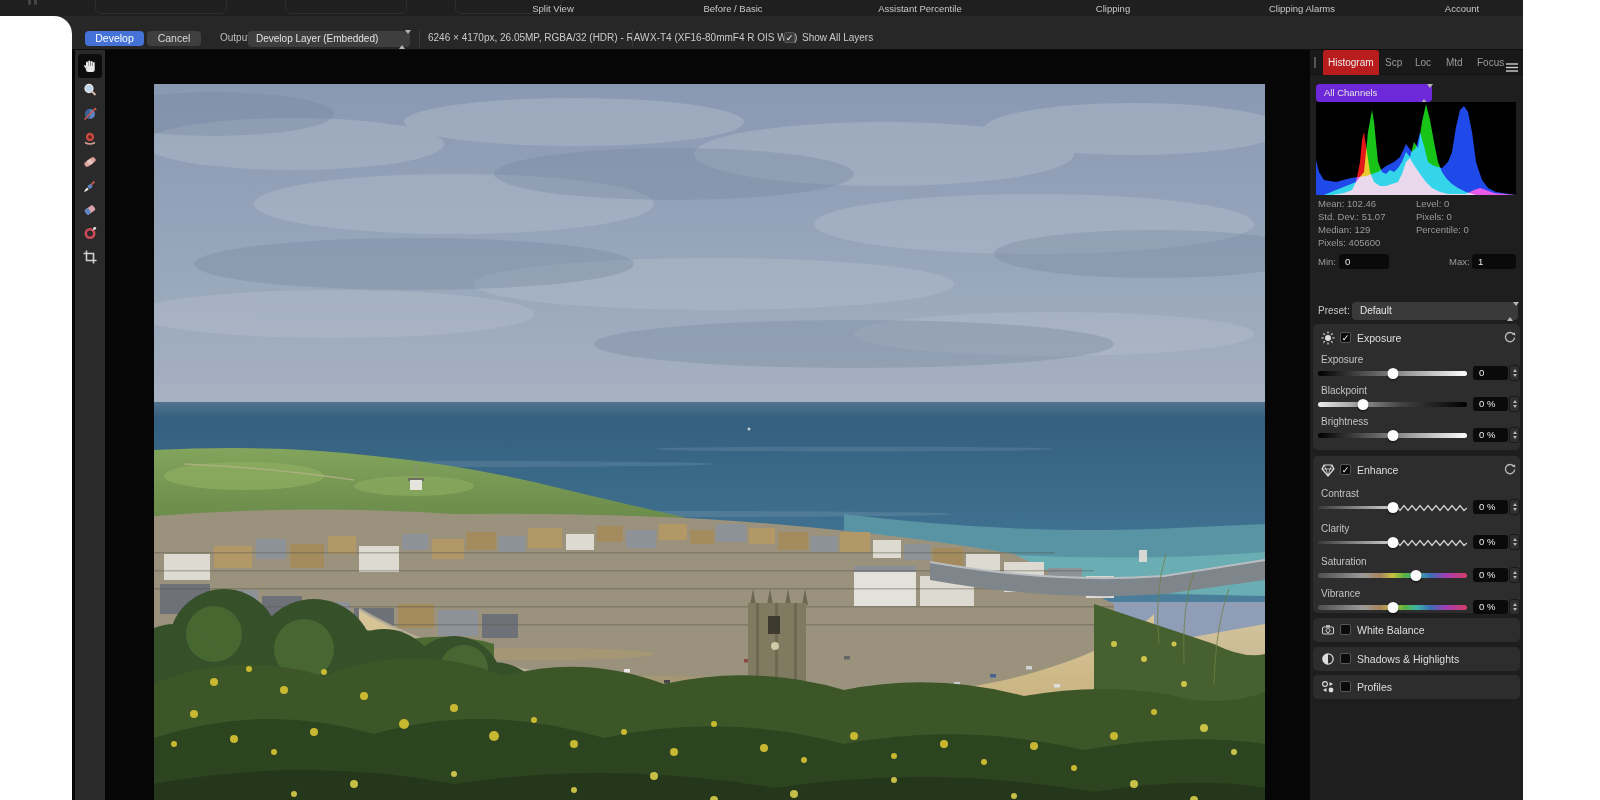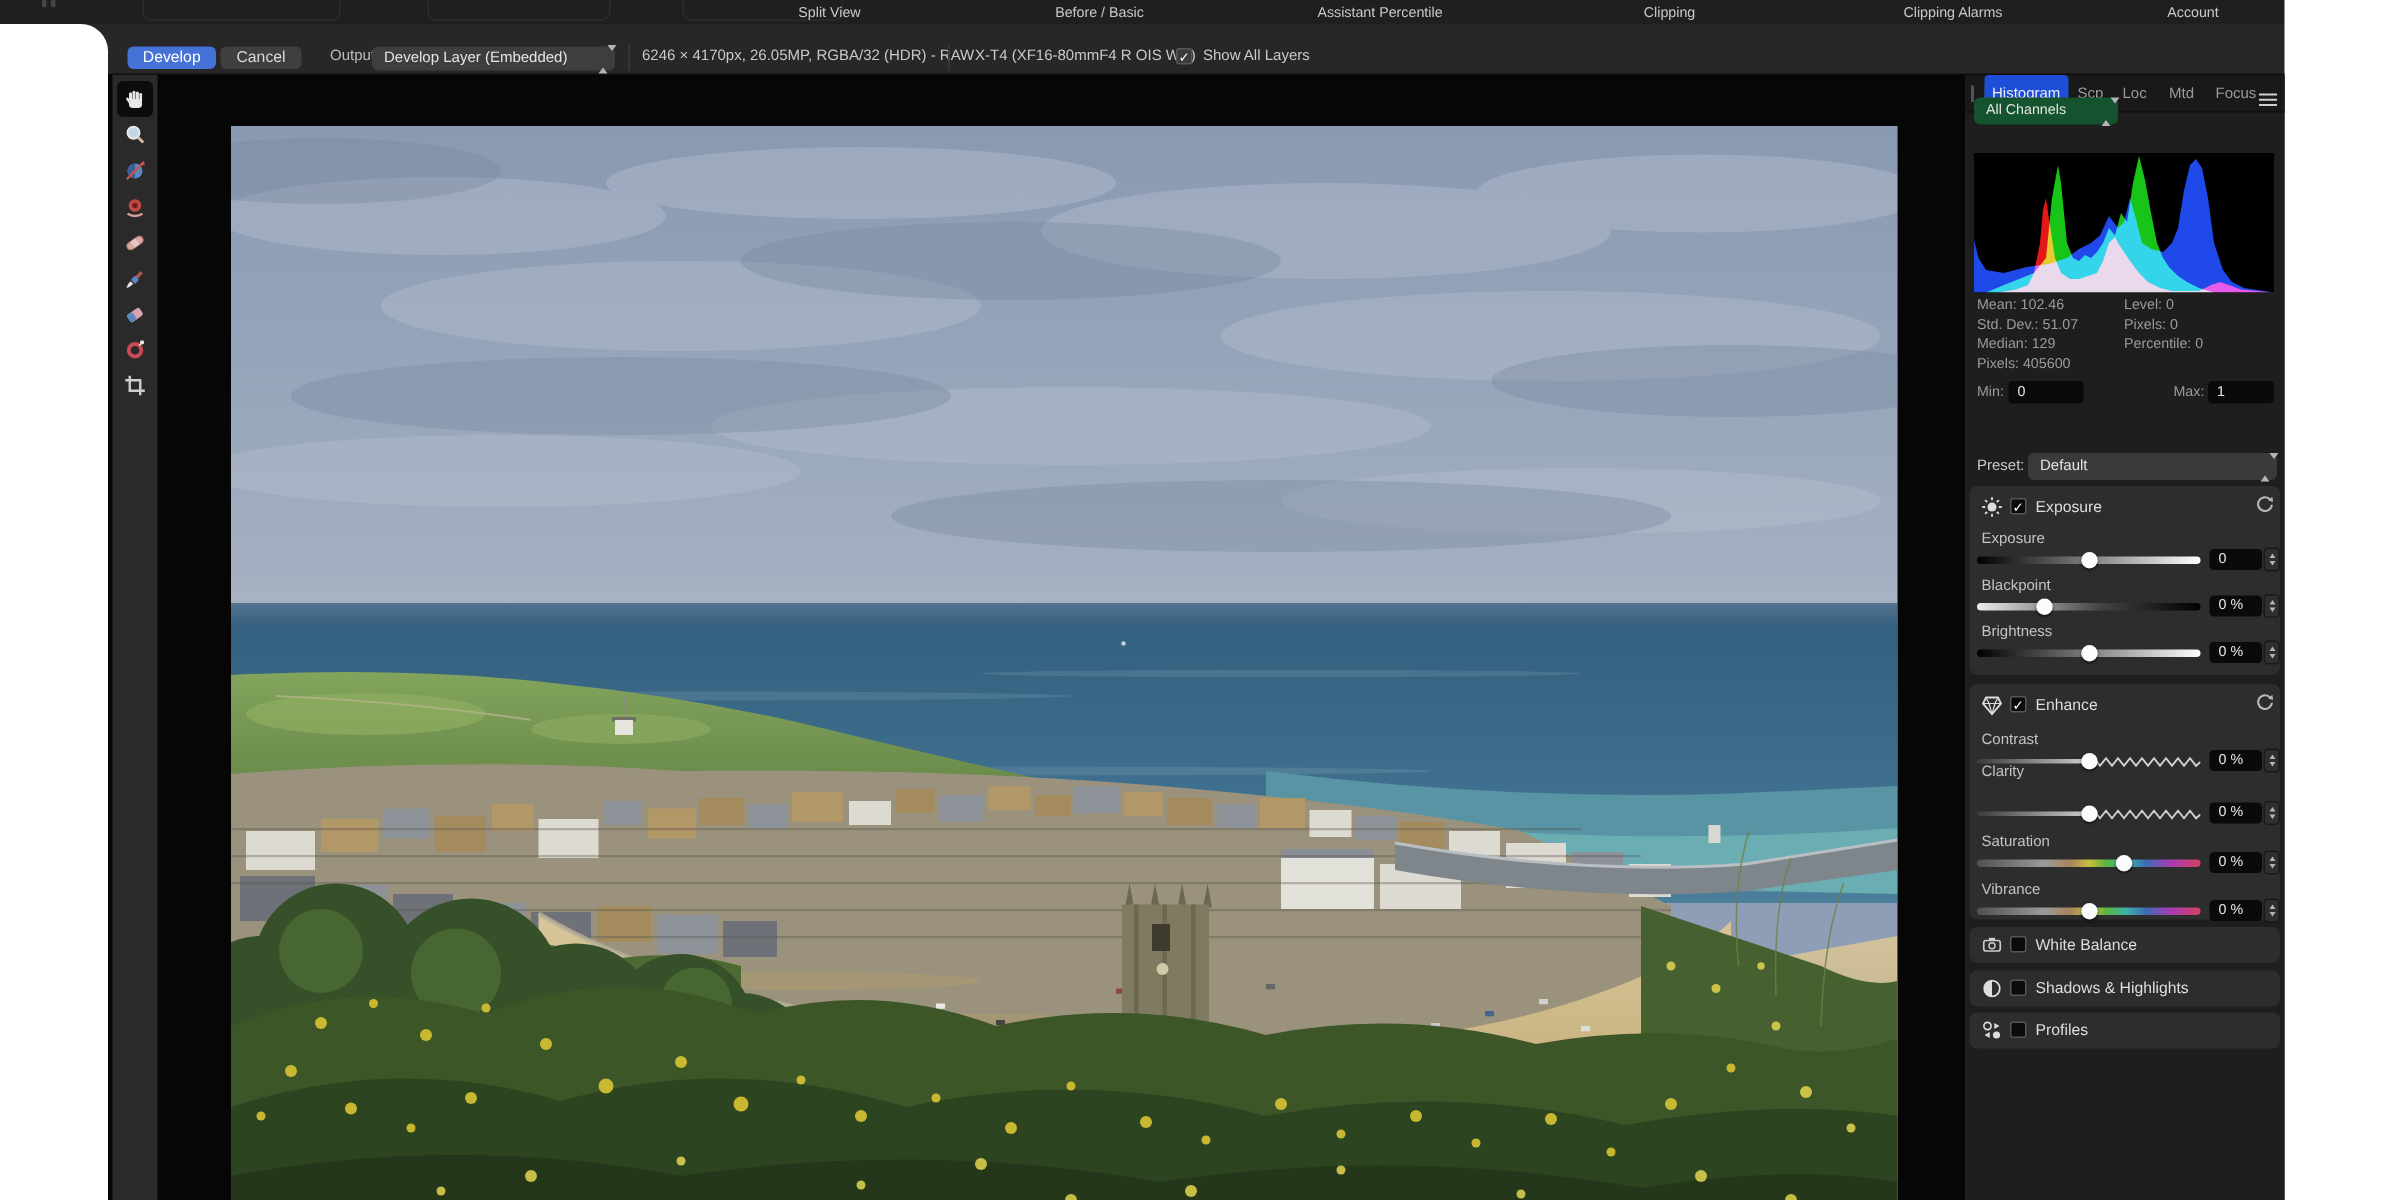--- a/index.html
+++ b/index.html
@@ -30,21 +30,21 @@
   
   .canvas-area{position:absolute;left:72px;top:50px;width:1451px;height:750px;background:#060606;}
   .toolstrip{position:absolute;left:3px;top:0;width:30px;height:750px;background:#2a2a2a;}
   .tool{position:absolute;left:3px;width:24px;height:24px;border-radius:4px;display:flex;align-items:center;justify-content:center;}
   .tool.selected{background:#0c0c0c;}
   .photo{position:absolute;left:82px;top:34px;width:1111px;height:716px;overflow:hidden;background:#8f9eb6;}
   
   .panel{position:absolute;left:1310px;top:50px;width:213px;height:750px;background:#1e1e1e;}
   .ptabrow{position:absolute;left:0;width:213px;height:25px;background:#191919;border-bottom:1px solid #101010;box-sizing:border-box;}
   .ptab{position:absolute;top:0;height:25px;line-height:25px;font-size:10px;color:#9a9a9a;padding:0 5px;border-radius:3px 3px 0 0;}
-  .ptab.active{background:#1d4ed8;color:#ededed;}
+  .ptab.active{background:#b91c1c;color:#ededed;}
   .grip{position:absolute;width:7px;height:11px;border-left:2px solid #565656;border-right:2px solid #565656;}
   .burger{position:absolute;}
   .pstat{position:absolute;font-size:9.5px;color:#9b9b9b;white-space:nowrap;}
   .pfield{position:absolute;height:15px;background:#0a0a0a;border-radius:3px;color:#e8e8e8;font-size:9.5px;line-height:15px;padding-left:6px;box-sizing:border-box;}
   .card{position:absolute;left:3px;width:207px;background:#2d2d2d;border-radius:5px;}
   .ctitle{position:absolute;font-size:10.5px;color:#dedede;white-space:nowrap;}
   .slabel{position:absolute;font-size:10px;color:#c3c3c3;}
   .track{position:absolute;width:149px;height:5px;border-radius:2.5px;}
   .grad-bw{background:linear-gradient(90deg,#000,#fff);}
   .grad-wb{background:linear-gradient(90deg,#ececec,#444 55%,#000);}
@@ -436,21 +436,21 @@
       <div class="burger" style="left:196px;top:8px">
         <svg width="12" height="9">
             <g stroke="#cfcfcf" stroke-width="1.4">
           <line x1="0" y1="1" x2="12" y2="1"></line>
               <line x1="0" y1="4.5" x2="12" y2="4.5"></line>
               <line x1="0" y1="8" x2="12" y2="8"></line>
             </g>
           </svg>
       </div>
     </div>
-    <div class="dd" style="left:6px;top:15px;width:96px;height:18px;background:#14532d">
+    <div class="dd" style="left:6px;top:34px;width:116px;height:18px;background:#6d28d9">
       <span class="txt" style="line-height:18px;font-size:9.5px">All Channels</span>
       <span class="ddchev" style="top:4px"><span class="chev-u"></span><span class="chev-d"></span></span>
     </div>
     <div class="abs" style="left:6px;top:52px;width:200px;height:93px;background:#000">
       <svg width="200" height="93" viewBox="0 0 200 93">
         <path style="mix-blend-mode:screen" fill="#e41818" d="M16,93 L28,91 L36,88 L40,80 L44,60 L46,38 L48,30 L50,44 L54,70 L58,80 L64,84 L70,84 L76,82 L82,80 L86,72 L90,60 L94,56 L96,60 L100,66 L104,72 L110,80 L116,86 L124,90 L132,92 L150,92 L158,88 L164,86 L170,88 L178,91 L200,93 Z"></path>
         <path style="mix-blend-mode:screen" fill="#18c418" d="M8,93 L20,88 L30,84 L40,80 L48,70 L52,30 L56,8 L58,20 L62,60 L66,70 L70,72 L74,68 L78,70 L82,66 L86,60 L90,50 L94,55 L98,40 L102,46 L106,20 L110,2 L114,18 L118,40 L122,60 L126,70 L130,76 L136,82 L142,86 L150,90 L160,93 Z"></path>
         <path style="mix-blend-mode:screen" fill="#1f49e8" d="M0,93 L0,58 L3,70 L8,78 L20,80 L35,76 L50,74 L62,70 L70,64 L78,60 L84,55 L90,42 L96,50 L100,46 L104,30 L108,44 L112,60 L118,64 L126,66 L132,60 L136,50 L140,25 L144,8 L148,4 L152,10 L156,30 L160,60 L166,78 L172,86 L180,90 L200,93 Z"></path>
       </svg>
     </div>
@@ -546,21 +546,21 @@
         <svg class="zright" width="75" height="8" viewBox="0 0 75 8">
             <path d="M0,4 L4,1.5 L8,6.5 L12,1.5 L16,6.5 L20,1.5 L24,6.5 L28,1.5 L32,6.5 L36,1.5 L40,6.5 L44,1.5 L48,6.5 L52,1.5 L56,6.5 L60,1.5 L64,6.5 L68,1.5 L72,6.5 L75,4" stroke="#d0d0d0" stroke-width="1.3" fill="none"></path>
           </svg>
         <div class="thumb" style="left:50%"></div>
       </div>
       <div class="valbox" style="left:160px;top:44px">0 %</div>
       <div class="stepper" style="left:196px;top:43px">
           <span class="chev-u"></span>
           <span class="chev-d"></span>
         </div>
-      <div class="slabel" style="left:8px;top:53px">Clarity</div>
+      <div class="slabel" style="left:8px;top:67px">Clarity</div>
       <div class="track" style="left:5px;top:84px">
         <div class="zleft"></div>
         <svg class="zright" width="75" height="8" viewBox="0 0 75 8">
             <path d="M0,4 L4,1.5 L8,6.5 L12,1.5 L16,6.5 L20,1.5 L24,6.5 L28,1.5 L32,6.5 L36,1.5 L40,6.5 L44,1.5 L48,6.5 L52,1.5 L56,6.5 L60,1.5 L64,6.5 L68,1.5 L72,6.5 L75,4" stroke="#d0d0d0" stroke-width="1.3" fill="none"></path>
           </svg>
         <div class="thumb" style="left:50%"></div>
       </div>
       <div class="valbox" style="left:160px;top:79px">0 %</div>
       <div class="stepper" style="left:196px;top:78px">
           <span class="chev-u"></span>

